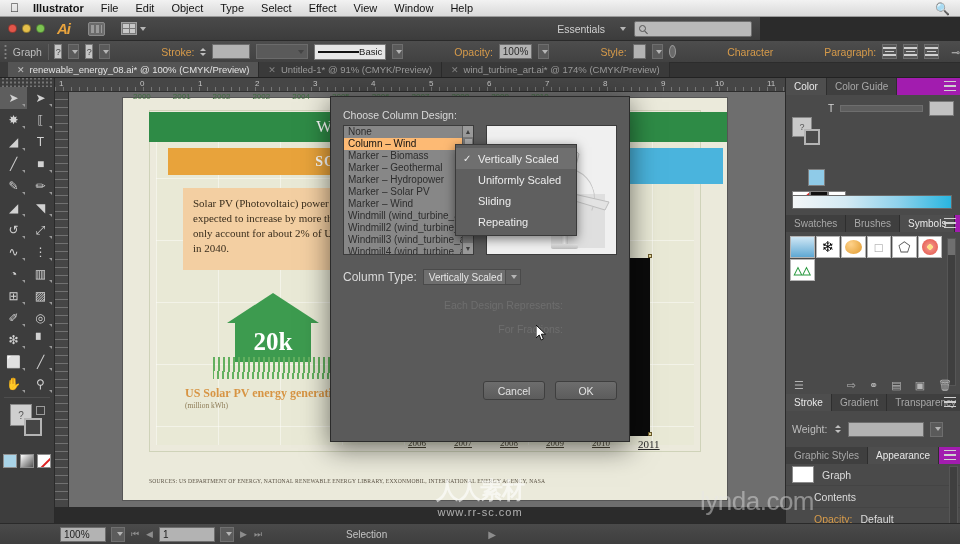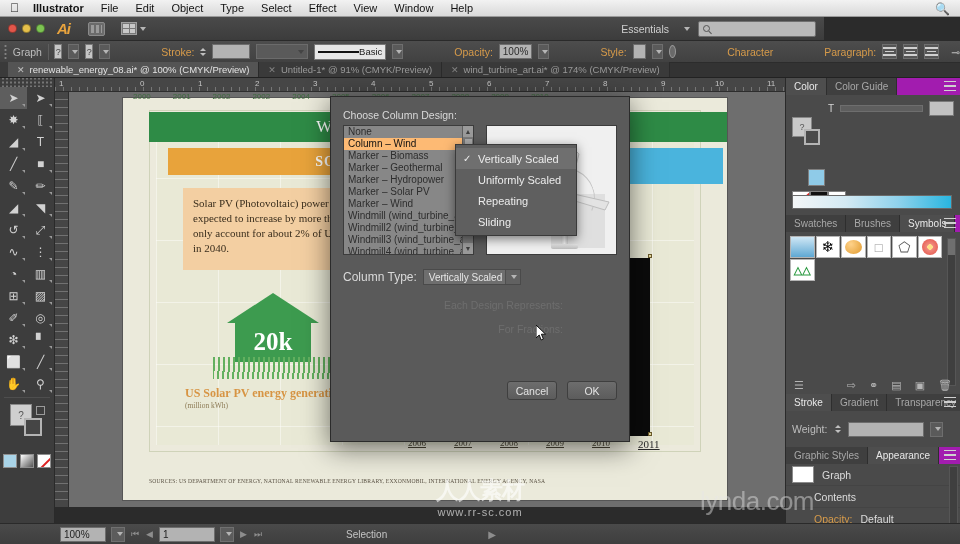--- a/index.html
+++ b/index.html
@@ -18,21 +18,21 @@
     border-bottom:1px solid #9a9a9a;
     display:flex; align-items:center; color:#111; font-size:11px;
   }
   .osbar .apple{ margin:0 14px 0 10px; font-size:12px; }
   .osbar .mi{ margin-right:17px; }
   .osbar .mi.bold{ font-weight:bold; }
   .osbar .spot{ position:absolute; right:10px; top:2px; font-size:12px; }
 
   
   .appbar{
-    position:absolute; left:0; top:17px; width:824px; height:24px;
+    position:absolute; left:0; top:17px; width:760px; height:24px;
     background:linear-gradient(#4a4a4a,#3c3c3c);
     border-bottom:1px solid #2a2a2a;
     display:flex; align-items:center;
   }
   .traffic{ display:flex; gap:5px; margin-left:8px; }
   .tl{ width:9px; height:9px; border-radius:50%; border:1px solid rgba(0,0,0,.35); }
   .tl.r{ background:#e2564a; } .tl.y{ background:#e5c04b; } .tl.g{ background:#7dc452; }
   .ai-logo{ margin-left:12px; color:#e8a33d; font-weight:bold; font-style:italic; font-size:15px; letter-spacing:-1px;}
   .bridge-ic{
     margin-left:18px; width:17px;height:14px; background:#6b6b6b;
@@ -337,21 +337,21 @@
     position:absolute; left:124px; top:47px; width:122px; background:#5f5f5f;
     border:1px solid #3a3a3a; box-shadow:0 3px 10px rgba(0,0,0,.5); z-index:60; padding:3px 0;
   }
   .dmi{ height:21px; display:flex; align-items:center; padding-left:22px; font-size:11px; color:#ececec; position:relative;}
   .dmi.hl{ background:#6f6f6f; }
   .dmi .ck{ position:absolute; left:7px; font-size:10px; }
   .cursor{ position:absolute; left:205px; top:228px; width:10px; height:15px; z-index:70;}
   .cursor svg{ display:block; }
 
   .btnrow{ position:absolute; right:12px; bottom:26px; display:flex; gap:10px; }
-  .dbtn{ width:50px; height:19px; background:linear-gradient(#6d6d6d,#5c5c5c);
+  .dbtn{ width:62px; height:19px; background:linear-gradient(#6d6d6d,#5c5c5c);
     border:1px solid #3f3f3f; border-radius:3px; color:#e3e3e3; font-size:10.5px;
     display:flex; align-items:center; justify-content:center;}
 
   
   .wm{ position:absolute; z-index:80; pointer-events:none; }
   .wm-center{ left:355px; top:475px; width:250px; text-align:center; color:rgba(255,255,255,.62);}
   .wm-logo{ font-size:23px; font-weight:bold; letter-spacing:-1px; }
   .wm-url{ font-size:11px; letter-spacing:1px; }
   .wm-lynda{ left:700px; top:486px; font-size:26px; color:rgba(230,230,230,.45); letter-spacing:-.5px;}
 </style>
@@ -774,24 +774,24 @@
 
     <div class="dropmenu">
       <div class="dmi hl">
         <span class="ck">✓</span>
         <span>Vertically Scaled</span>
       </div>
       <div class="dmi">
         <span>Uniformly Scaled</span>
       </div>
       <div class="dmi">
+        <span>Sliding</span>
+      </div>
+      <div class="dmi">
         <span>Repeating</span>
-      </div>
-      <div class="dmi">
-        <span>Sliding</span>
       </div>
     </div>
 
     <div class="cursor">
       <svg width="11" height="16" viewBox="0 0 11 16">
         <path d="M0 0 L0 13 L3.2 10 L5.2 15 L7.4 14 L5.4 9.2 L9.6 9.2 Z" fill="#fff" stroke="#111" stroke-width="1"></path>
       </svg>
     </div>
 
     <div class="btnrow">

